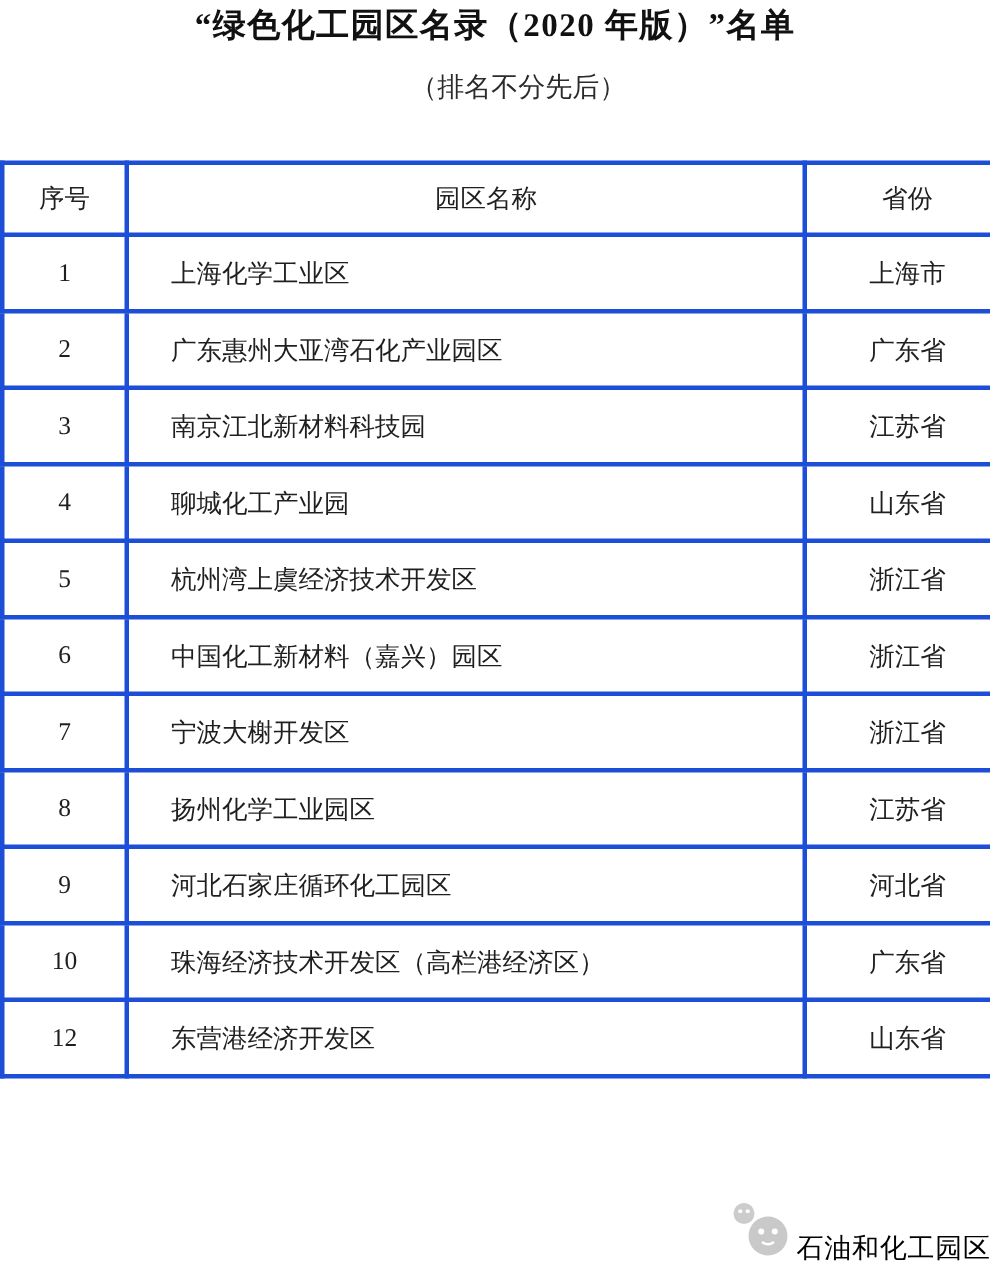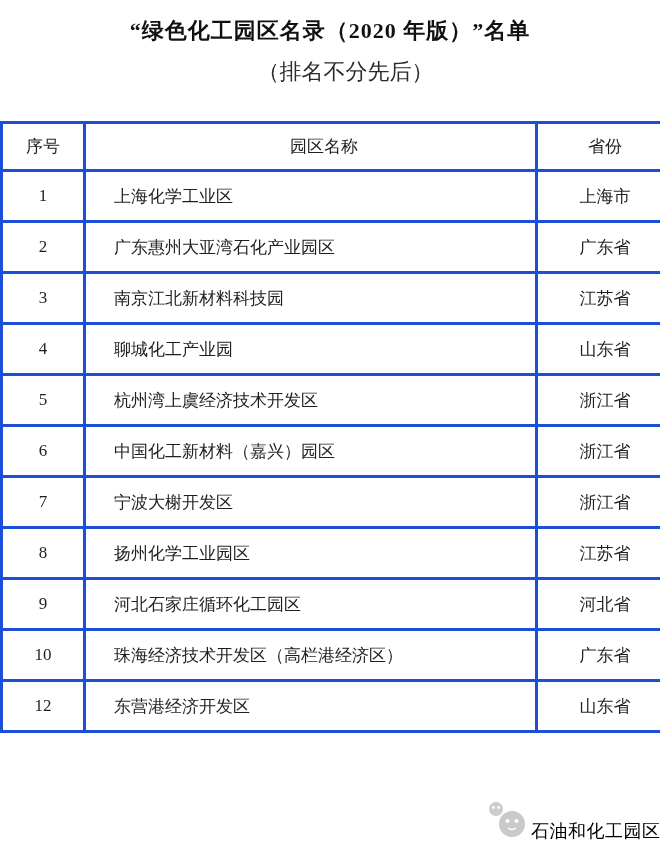--- a/index.html
+++ b/index.html
@@ -9,32 +9,32 @@
   body {
     width: 660px;
     height: 845px;
     background: #ffffff;
     font-family: "Liberation Serif", "DejaVu Serif", serif;
     color: #1f1f1f;
     position: relative;
     overflow: hidden;
   }
   .doc-title {
-    margin: 16px 0 0 0;
+    margin: 2px 0 0 0;
     text-align: center;
     font-size: 22px;
     font-weight: bold;
     letter-spacing: 1px;
     line-height: 30px;
     color: #111111;
   }
   .doc-subtitle {
     margin: 13px 0 0 0;
     text-align: center;
-    font-size: 22px;
+    font-size: 18px;
     font-weight: normal;
     line-height: 26px;
     color: #2b2b2b;
     padding-left: 31px;
   }
   table.park-table {
     border-collapse: collapse;
     table-layout: fixed;
     width: 630px;
     margin: 36px auto 0 auto;

